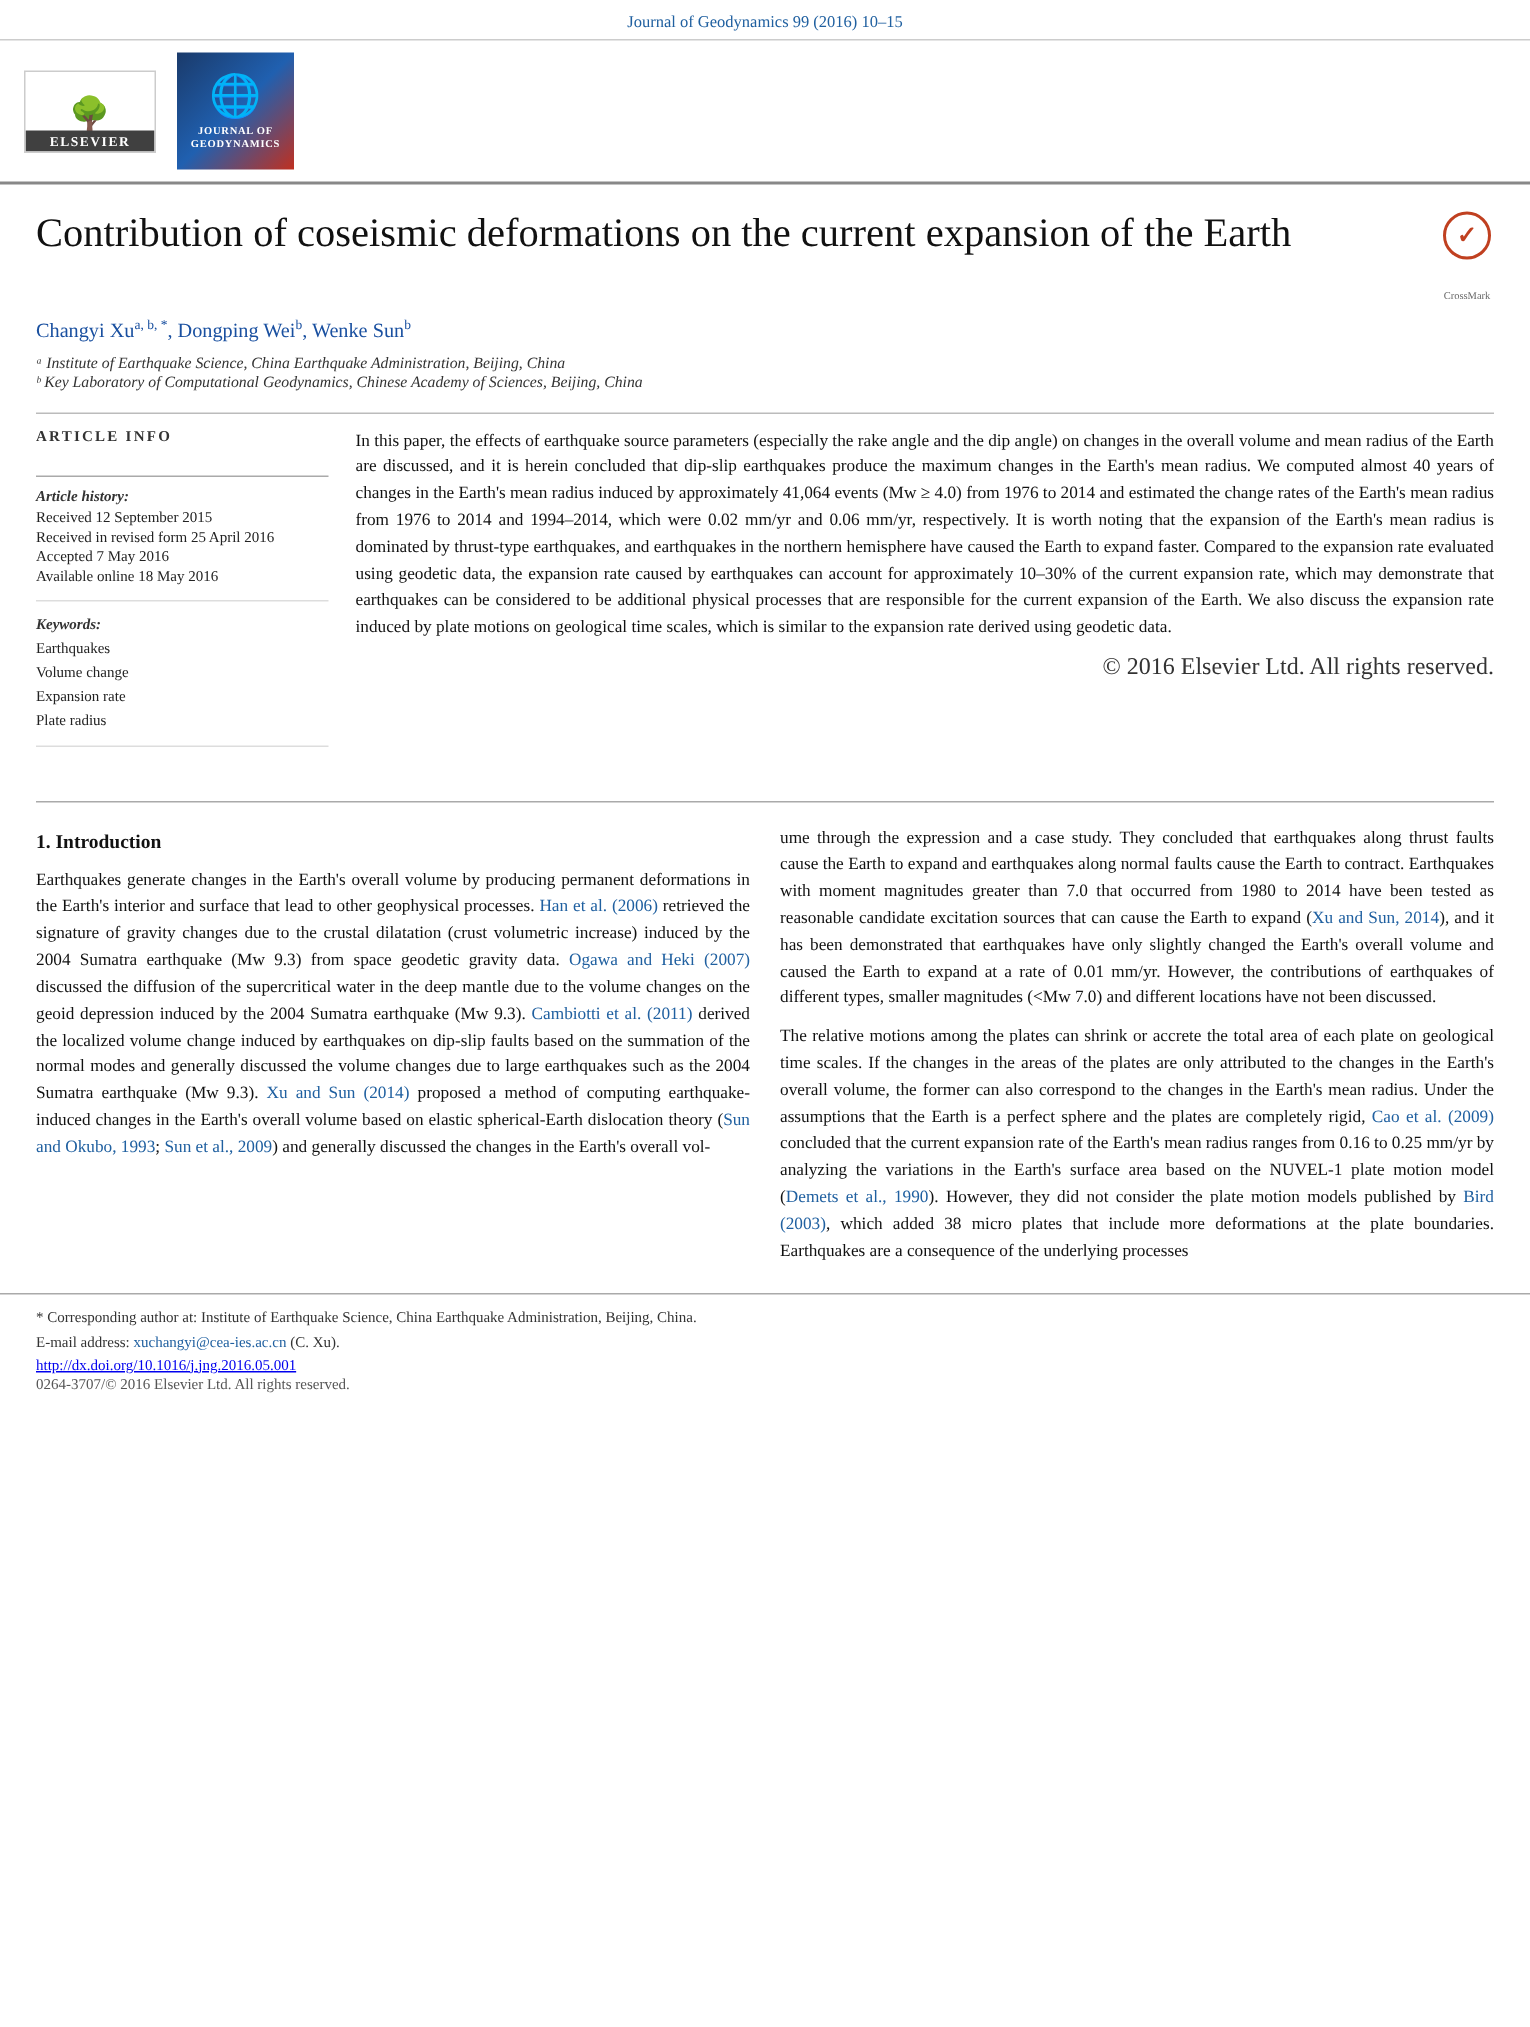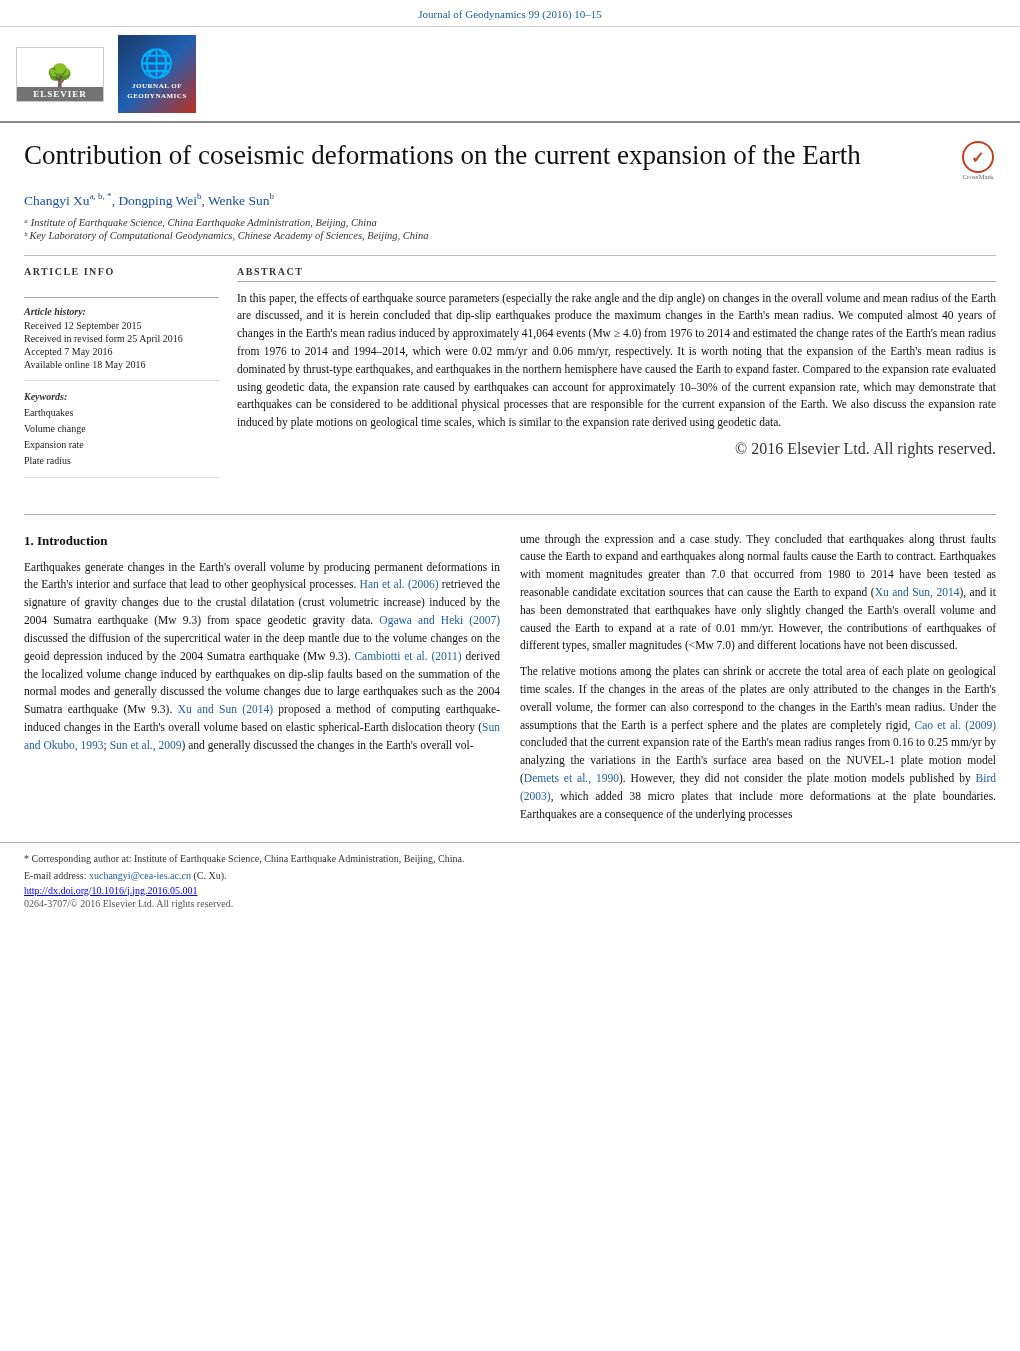--- a/index.html
+++ b/index.html
@@ -47,21 +47,21 @@
       justify-content: flex-end;
       overflow: hidden;
       position: relative;
     }
     .elsevier-tree {
       font-size: 22px;
       line-height: 1;
       color: #2a6030;
     }
     .elsevier-label {
-      background: #737373;
+      background: #404040;
       color: #fff;
       font-size: 9px;
       font-weight: bold;
       width: 100%;
       text-align: center;
       padding: 2px 0;
       letter-spacing: 1px;
     }
 
     .journal-center {
@@ -147,21 +147,21 @@
       align-items: center;
       justify-content: center;
       color: #c04020;
       font-size: 16px;
       font-weight: bold;
     }
     .crossmark-text {
       font-size: 7px;
       color: #666;
       text-align: center;
-      margin-top: 0;
+      margin-top: 20px;
     }
 
     
     .authors {
       font-size: 13.5px;
       margin-bottom: 8px;
       color: #1a50a0;
     }
     .authors sup { font-size: 9px; }
 
@@ -369,21 +369,20 @@
         <div class="keywords-list">
           <div>Earthquakes</div>
           <div>Volume change</div>
           <div>Expansion rate</div>
           <div>Plate radius</div>
         </div>
       </div>
     </div>
 
     <div class="abstract-col">
-      <div class="abstract-heading">ABSTRACT</div>
       <p class="abstract-text">In this paper, the effects of earthquake source parameters (especially the rake angle and the dip angle) on changes in the overall volume and mean radius of the Earth are discussed, and it is herein concluded that dip-slip earthquakes produce the maximum changes in the Earth's mean radius. We computed almost 40 years of changes in the Earth's mean radius induced by approximately 41,064 events (Mw ≥ 4.0) from 1976 to 2014 and estimated the change rates of the Earth's mean radius from 1976 to 2014 and 1994–2014, which were 0.02 mm/yr and 0.06 mm/yr, respectively. It is worth noting that the expansion of the Earth's mean radius is dominated by thrust-type earthquakes, and earthquakes in the northern hemisphere have caused the Earth to expand faster. Compared to the expansion rate evaluated using geodetic data, the expansion rate caused by earthquakes can account for approximately 10–30% of the current expansion rate, which may demonstrate that earthquakes can be considered to be additional physical processes that are responsible for the current expansion of the Earth. We also discuss the expansion rate induced by plate motions on geological time scales, which is similar to the expansion rate derived using geodetic data.</p>
       <div class="copyright">© 2016 Elsevier Ltd. All rights reserved.</div>
     </div>
 
   </div>
 </div>
 
 <hr class="section-divider">
 
 <div class="body-content">

